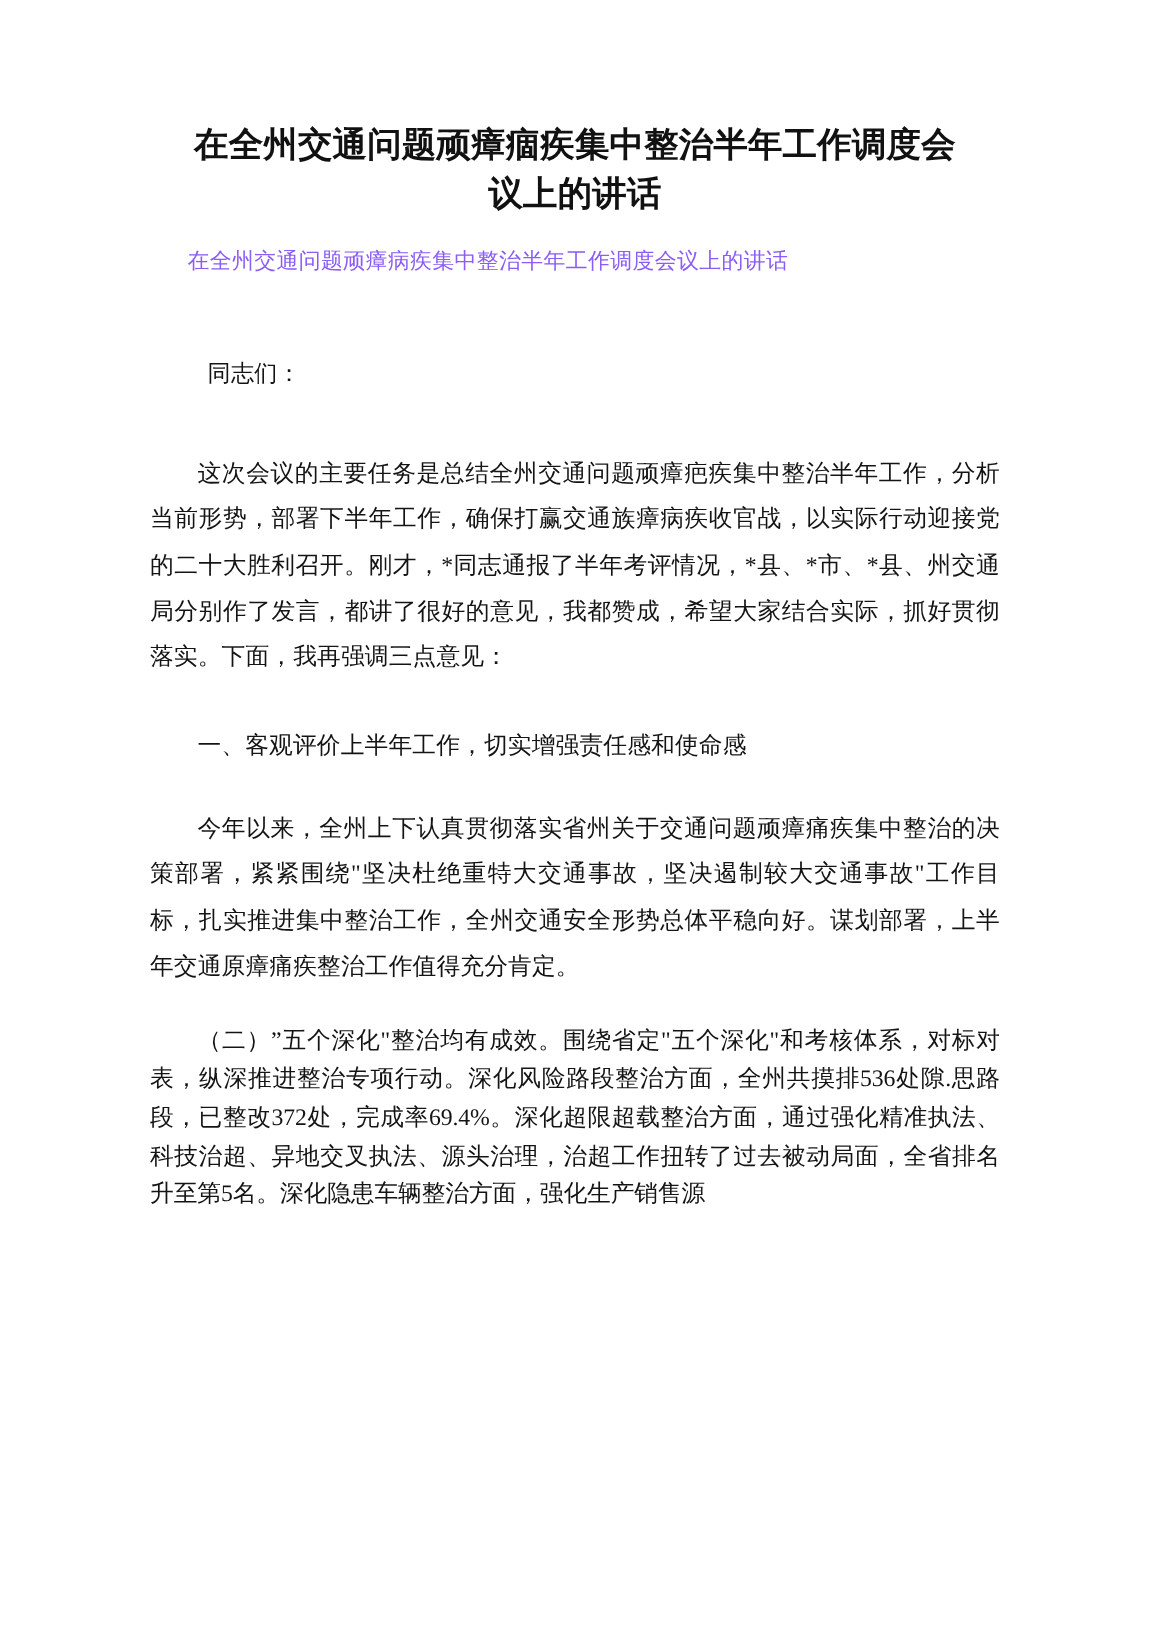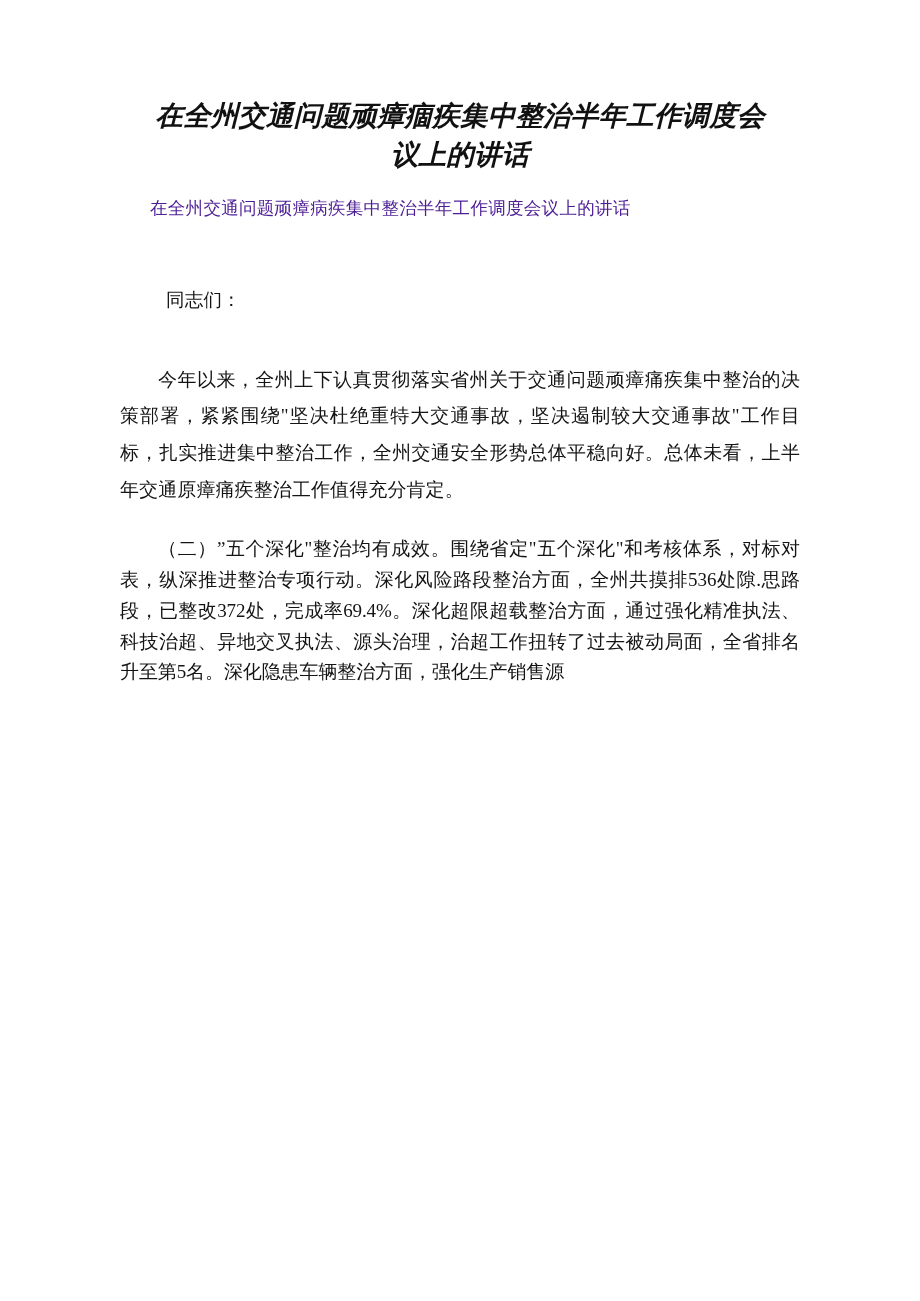--- a/index.html
+++ b/index.html
@@ -30,31 +30,30 @@
     padding-top: 96px;
     font-family: "Liberation Sans", "DejaVu Sans", sans-serif;
     font-weight: bold;
     font-size: 27.5px;
     line-height: 1.42;
     text-align: center;
     letter-spacing: 0.2px;
     color: #111111;
     padding-left: 28px;
     padding-right: 28px;
-    font-style: italic;
   }
 
   .doc-subtitle {
     margin: 0;
     padding-top: 20px;
     padding-left: 30px;
     font-size: 17.5px;
     line-height: 1.6;
     text-align: left;
-    color: #4c1d95;
+    color: #8b5cf6;
     letter-spacing: 0.3px;
   }
 
   .salutation {
     margin: 16px;
     padding-top: 48px;
     padding-left: 30px;
     font-size: 18.5px;
     line-height: 1.6;
     color: #141414;
@@ -87,20 +86,22 @@
 <body>
 
 <div class="page">
 
   <h1 class="doc-title">在全州交通问题顽瘴痼疾集中整治半年工作调度会议上的讲话</h1>
 
   <p class="doc-subtitle">在全州交通问题顽瘴病疾集中整治半年工作调度会议上的讲话</p>
 
   <p class="salutation">同志们：</p>
 
+  <p class="para">这次会议的主要任务是总结全州交通问题顽瘴疤疾集中整治半年工作，分析当前形势，部署下半年工作，确保打赢交通族瘴病疾收官战，以实际行动迎接党的二十大胜利召开。刚才，*同志通报了半年考评情况，*县、*市、*县、州交通局分别作了发言，都讲了很好的意见，我都赞成，希望大家结合实际，抓好贯彻落实。下面，我再强调三点意见：</p>
 
+  <p class="para heading-para">一、客观评价上半年工作，切实增强责任感和使命感</p>
 
-  <p class="para">今年以来，全州上下认真贯彻落实省州关于交通问题顽瘴痛疾集中整治的决策部署，紧紧围绕"坚决杜绝重特大交通事故，坚决遏制较大交通事故"工作目标，扎实推进集中整治工作，全州交通安全形势总体平稳向好。总体未看，上半年交通原瘴痛疾整治工作值得充分肯定。</p>
+  <p class="para">今年以来，全州上下认真贯彻落实省州关于交通问题顽瘴痛疾集中整治的决策部署，紧紧围绕"坚决杜绝重特大交通事故，坚决遏制较大交通事故"工作目标，扎实推进集中整治工作，全州交通安全形势总体平稳向好。谋划部署，上半年交通原瘴痛疾整治工作值得充分肯定。</p>
 
 
   <p class="para tight">（二）”五个深化"整治均有成效。围绕省定"五个深化"和考核体系，对标对表，纵深推进整治专项行动。深化风险路段整治方面，全州共摸排536处隙.思路段，已整改372处，完成率69.4%。深化超限超载整治方面，通过强化精准执法、科技治超、异地交叉执法、源头治理，治超工作扭转了过去被动局面，全省排名升至第5名。深化隐患车辆整治方面，强化生产销售源</p>
 
 </div>
 
 </body></html>

